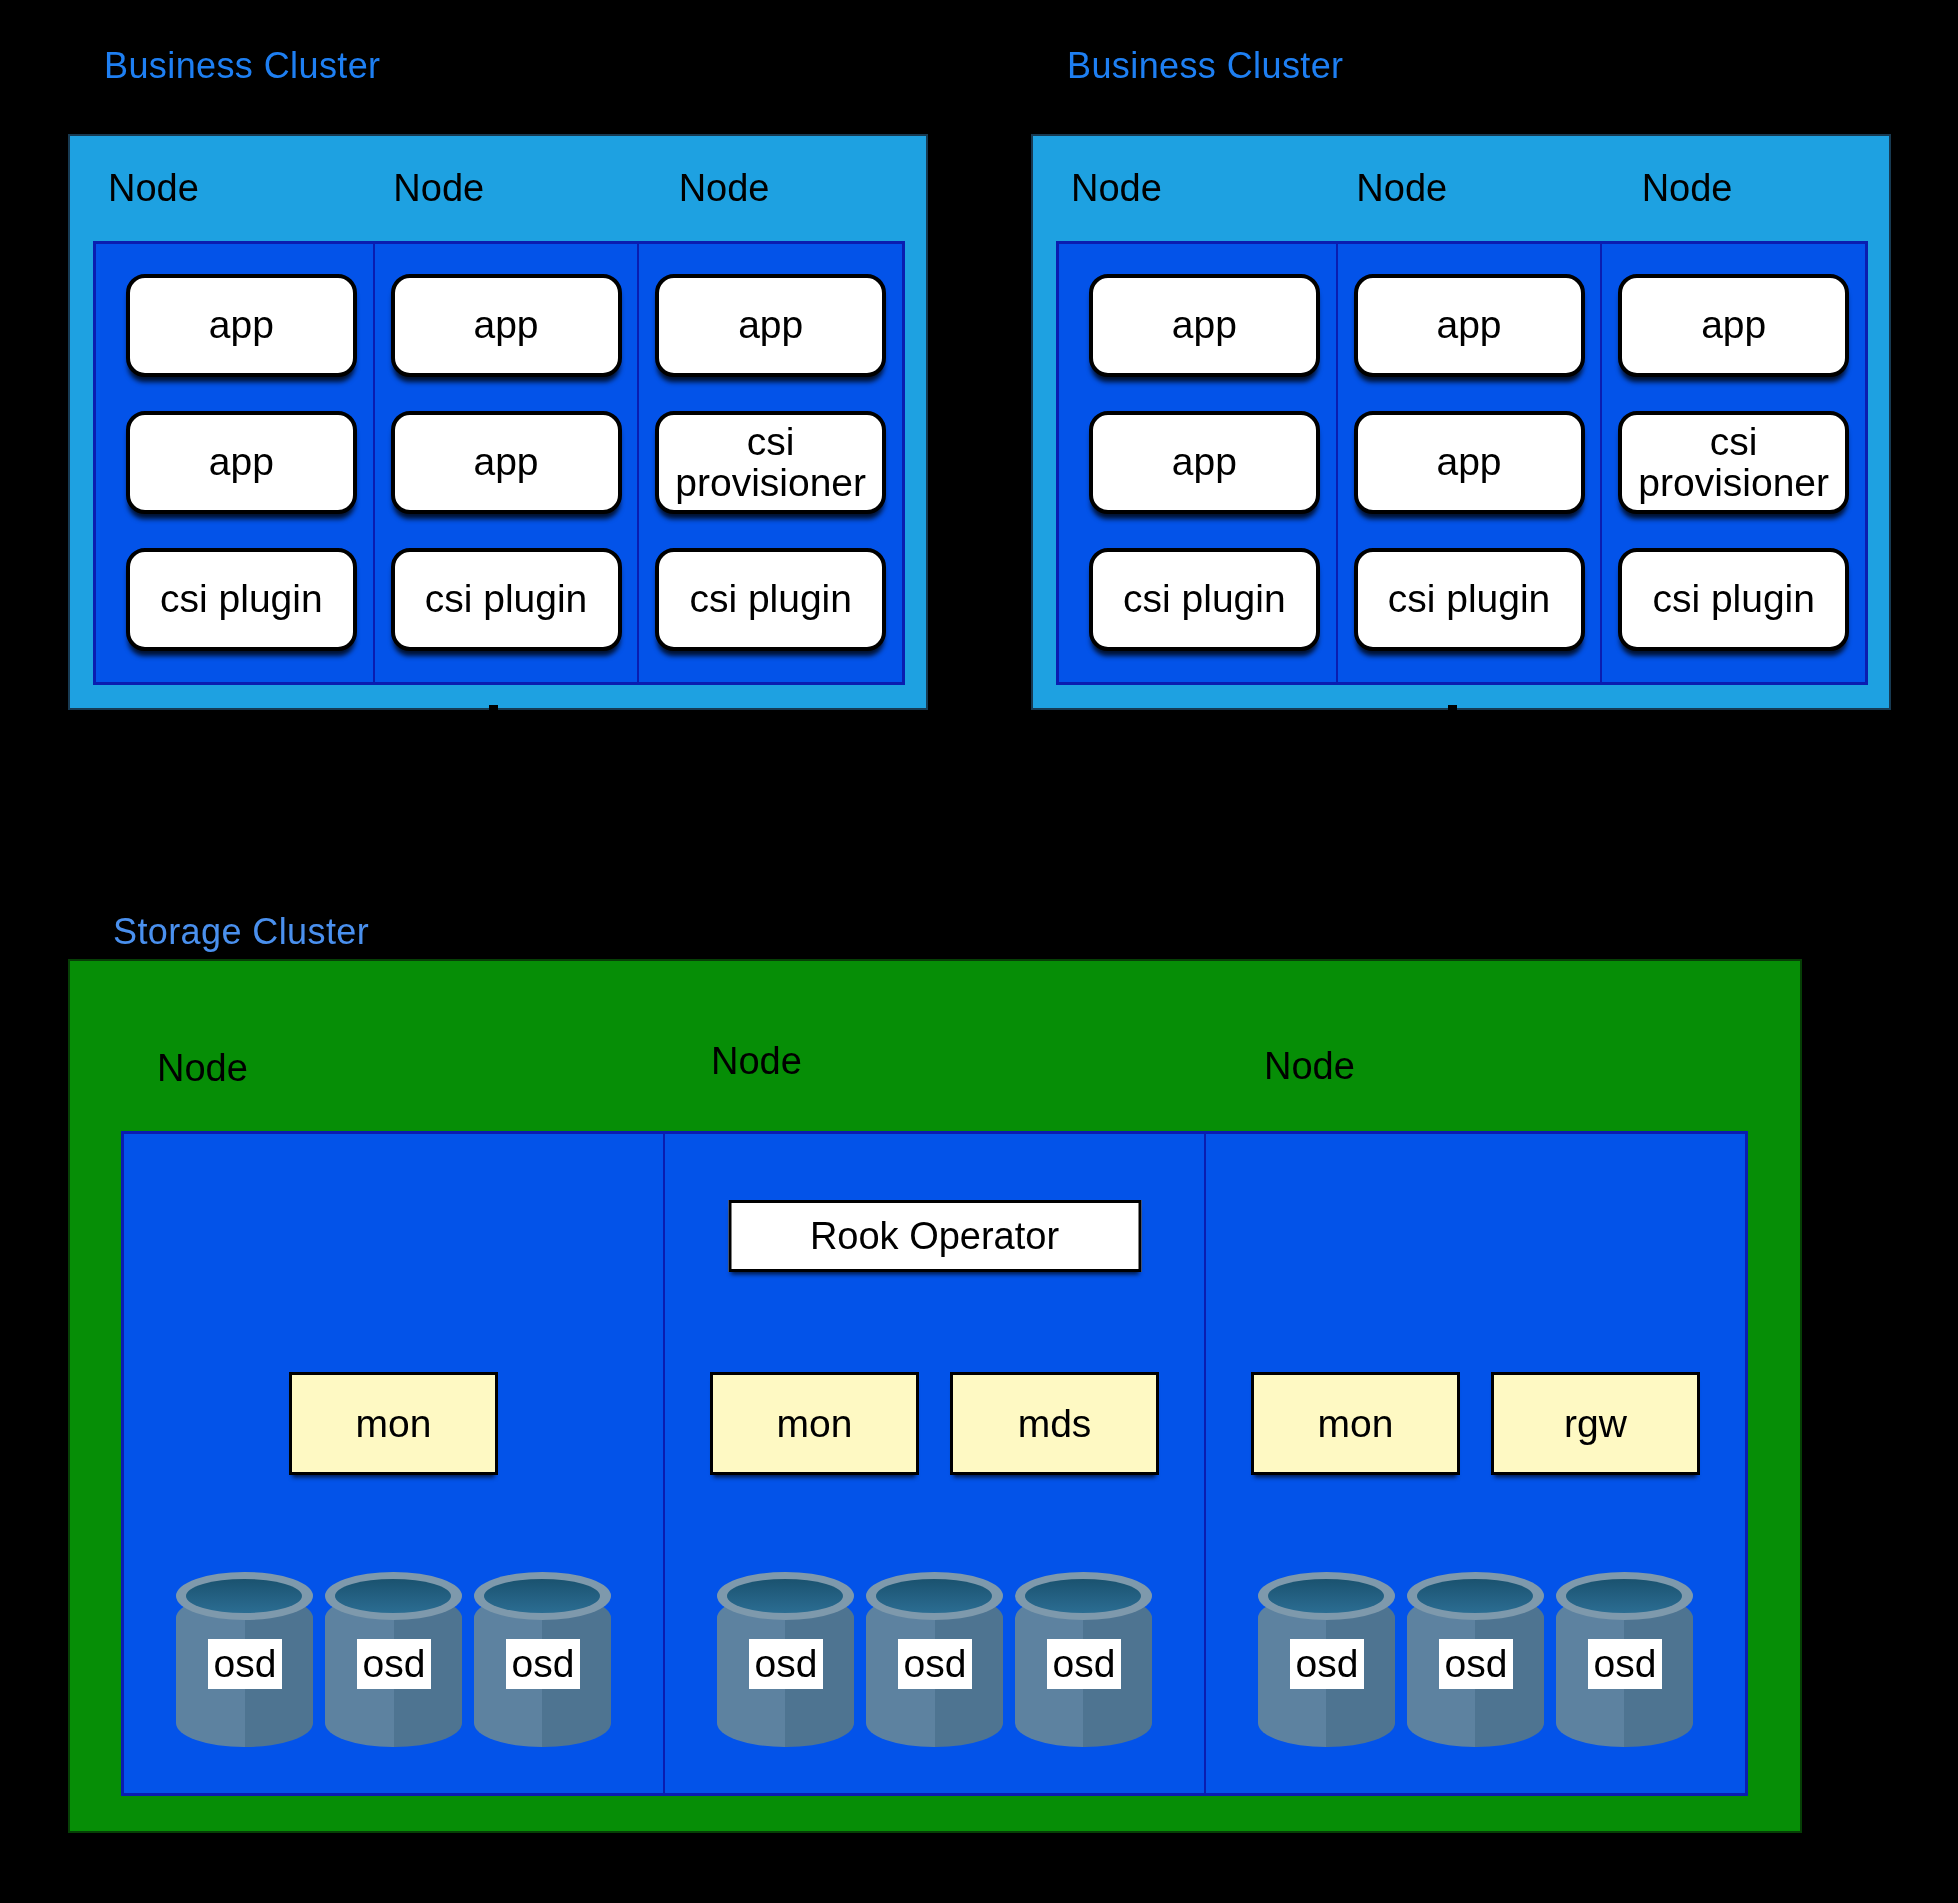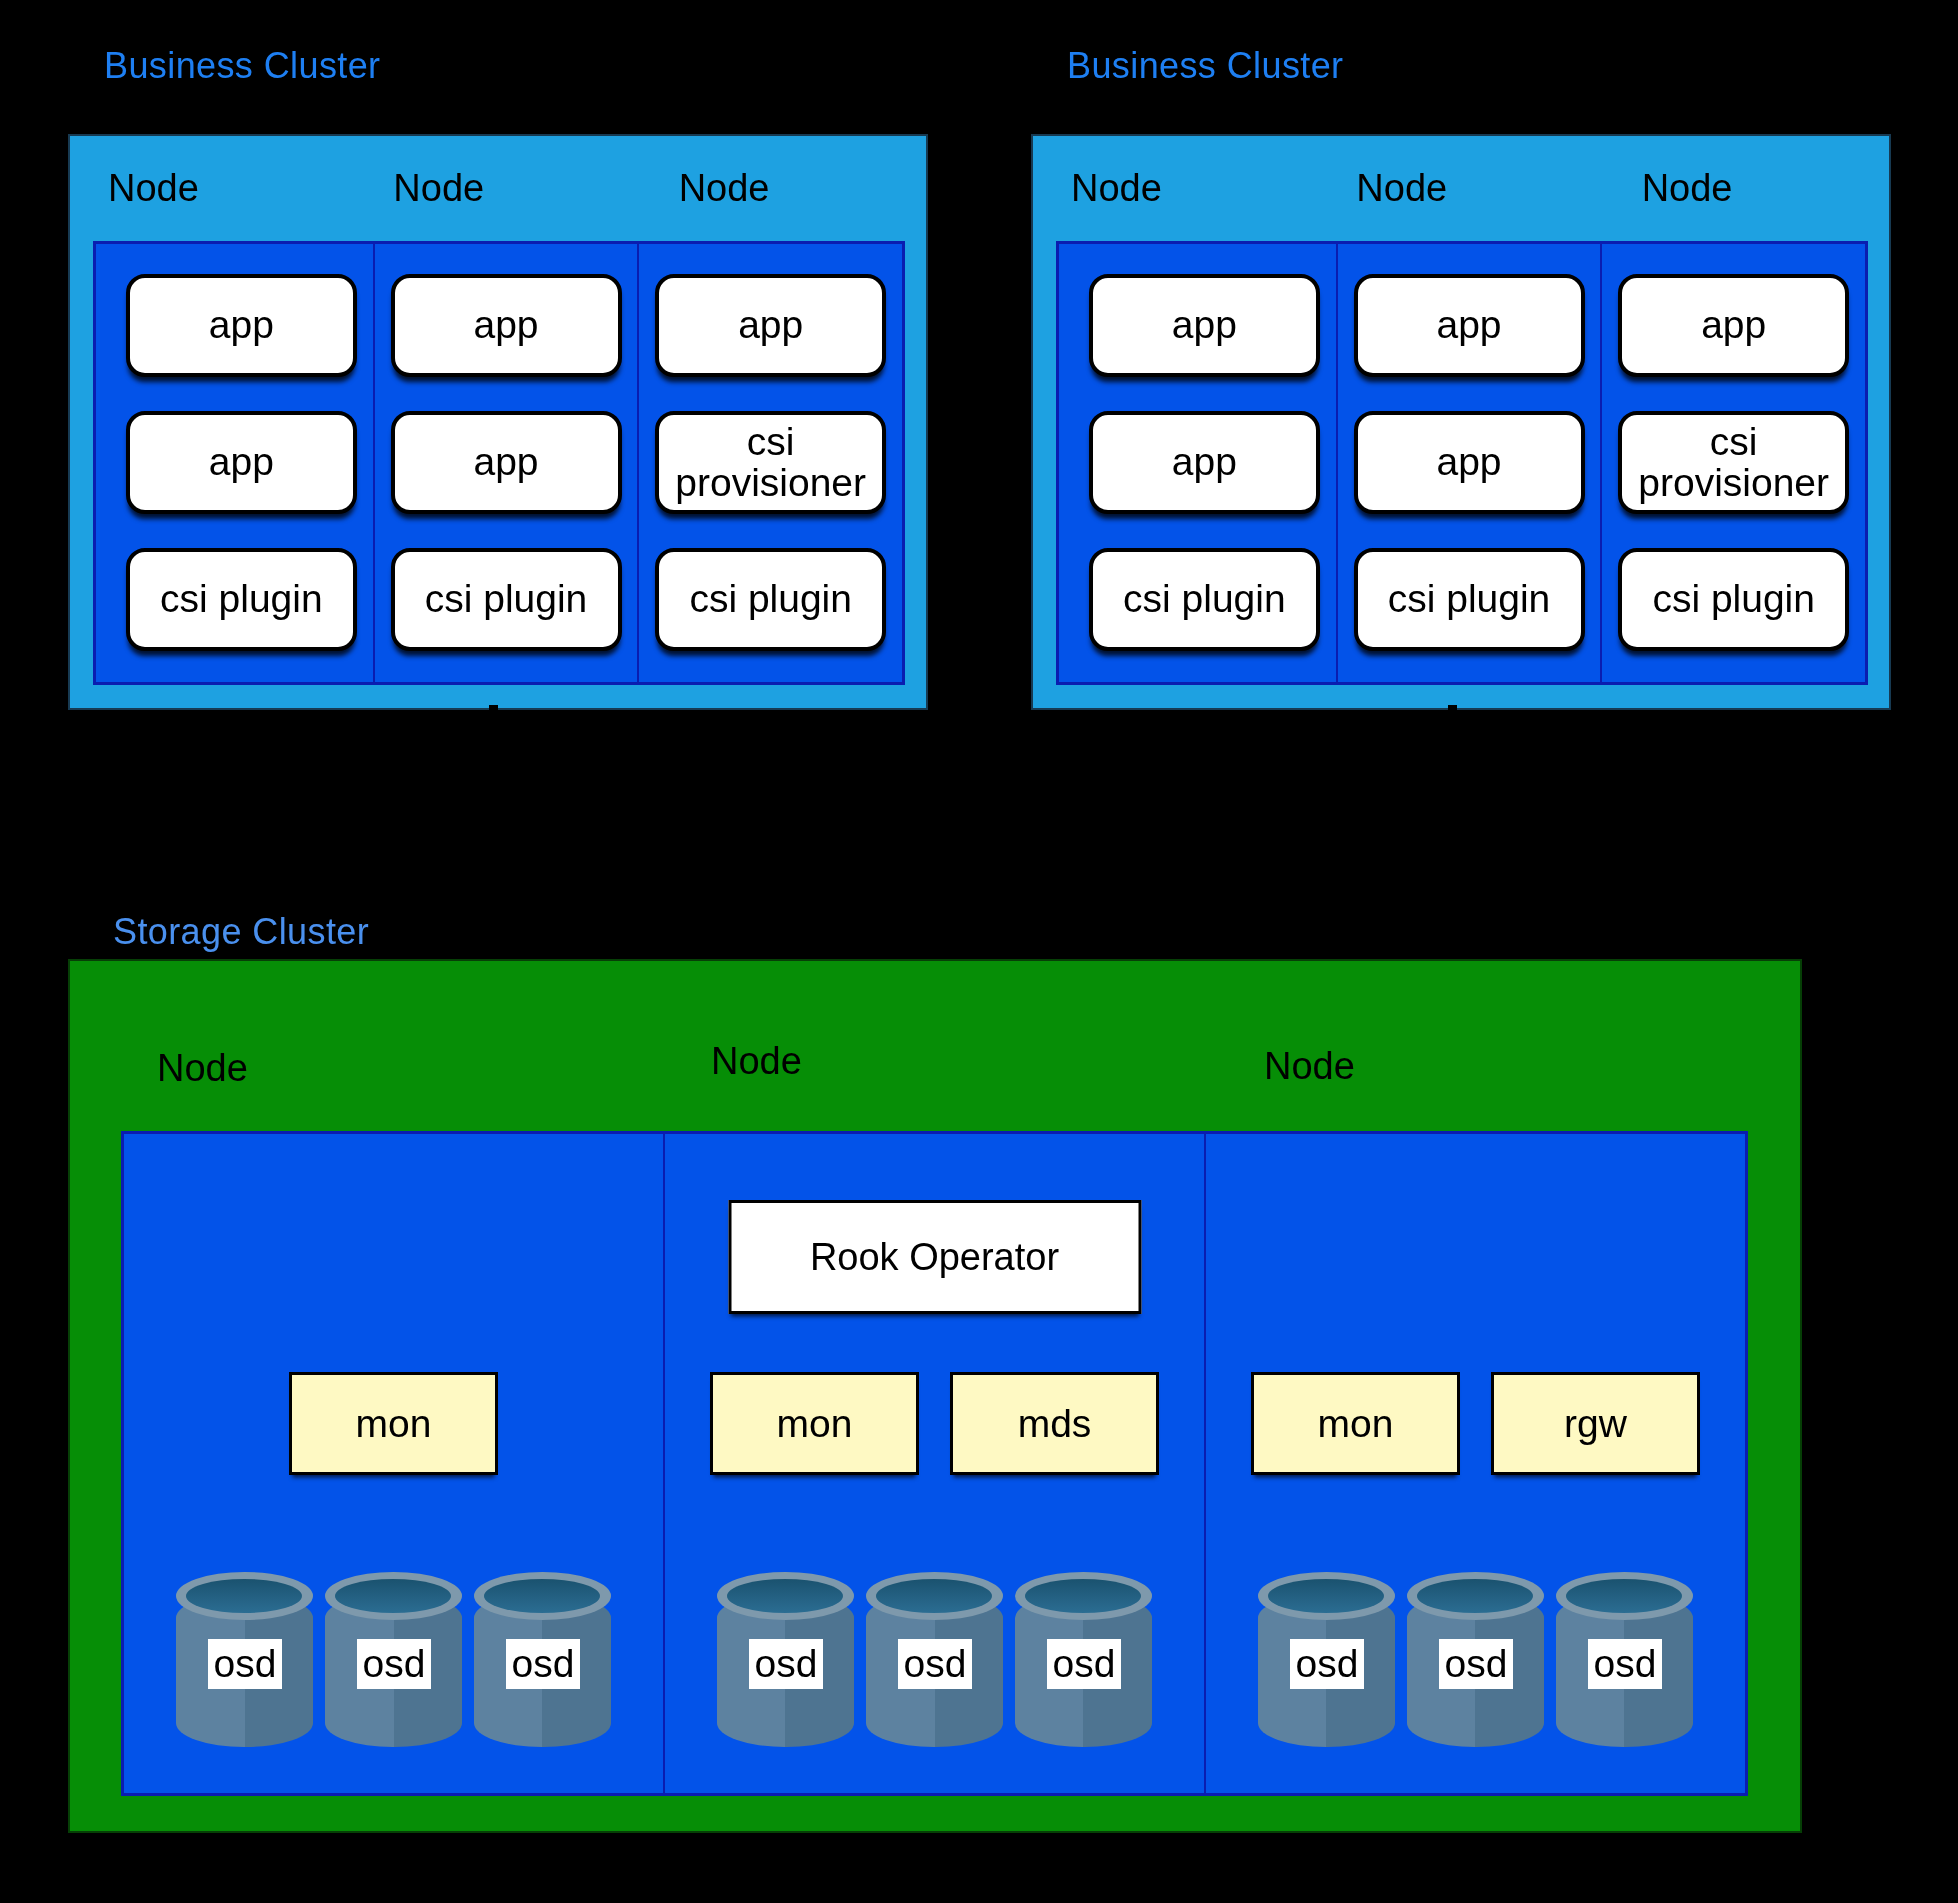--- a/index.html
+++ b/index.html
@@ -37,21 +37,21 @@
   .sc-node-label.n1 { left:87px;  top:86px; }
   .sc-node-label.n2 { left:641px;  top:79px;  }
   .sc-node-label.n3 { left:1194px; top:84px;  }
 
   .sc-inner { position:absolute; left:51px; top:170px; width:1627px; height:665px;
               background:#0353E9; border:3.4px solid #0A1DB0; display:flex; }
   .sc-col { flex:1; position:relative; border-right:2.6px solid #0A1DB0; }
   .sc-col:last-child { border-right:none; }
 
   .operator { position:absolute; top:66px; left:50%; transform:translateX(-50%);
-              width:413px; height:114px; background:#FFFFFF; border:3.4px solid #000;
+              width:413px; height:72px; background:#FFFFFF; border:3.4px solid #000;
               display:flex; align-items:center; justify-content:center;
               font-size:38px; color:#000; box-shadow:0 6px 4.3px -2.6px rgba(0,0,0,0.7); }
 
   .daemon-row { position:absolute; top:238px; left:0; right:0;
                 display:flex; justify-content:center; gap:31px; }
   .daemon { width:209px; height:103px; background:#fef9c3; border:3.4px solid #000;
             display:flex; align-items:center; justify-content:center;
             font-size:39px; color:#000; box-shadow:0 6px 4.3px -2.6px rgba(0,0,0,0.7); }
 
   .osd-row { position:absolute; top:438px; left:0; right:0;

